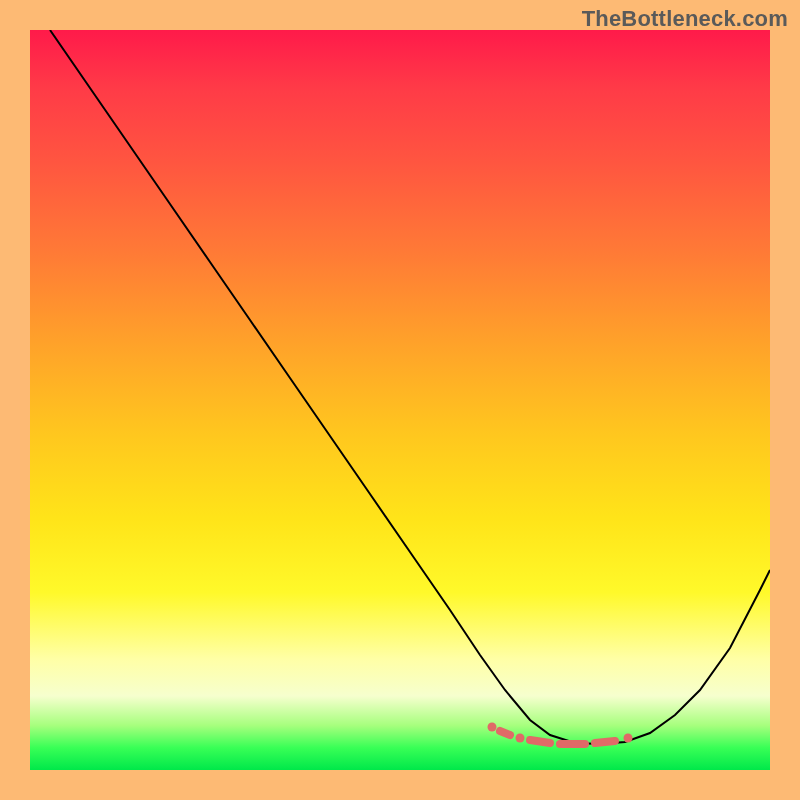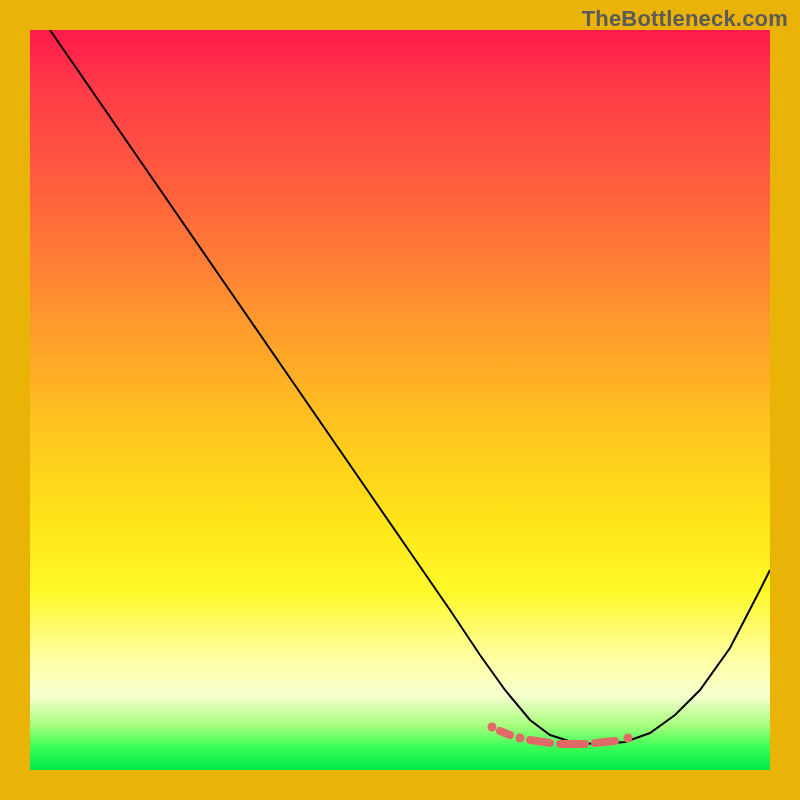--- a/index.html
+++ b/index.html
@@ -8,21 +8,21 @@
     width: 800px;
     height: 800px;
     background: #000;
     overflow: hidden;
     font-family: Arial, Helvetica, sans-serif;
   }
   .frame {
     position: relative;
     width: 800px;
     height: 800px;
-    background: #eab308;
+    background: #fdba74;
   }
   .watermark {
     position: absolute;
     top: 6px;
     right: 12px;
     color: #5a5a5a;
     font-size: 22px;
     font-weight: 600;
     letter-spacing: 0.2px;
     z-index: 10;

